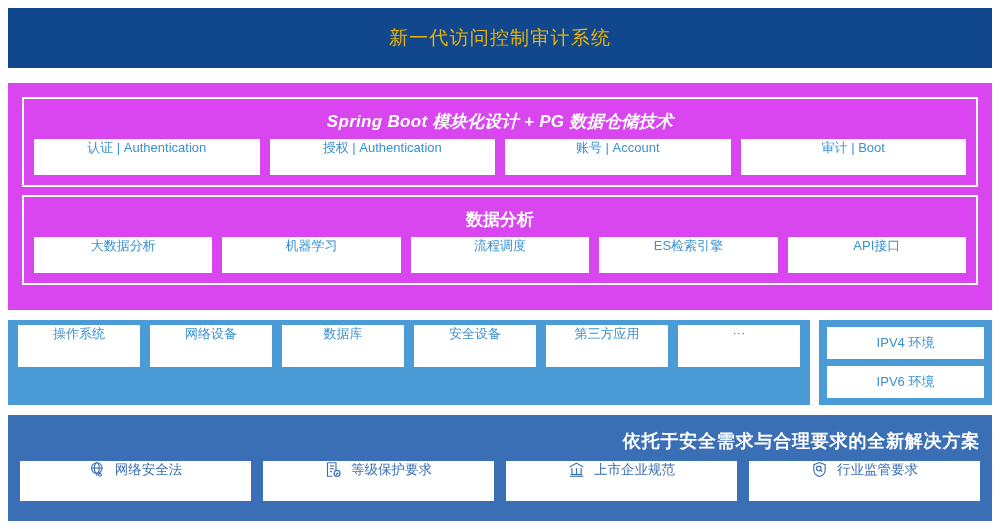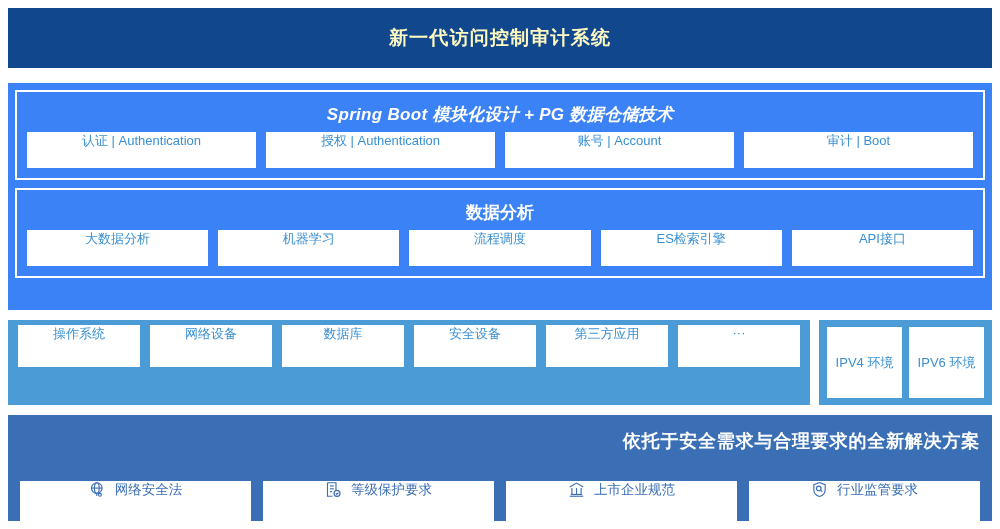--- a/index.html
+++ b/index.html
@@ -25,35 +25,35 @@
     left: 8px;
     top: 8px;
     width: 984px;
     height: 60px;
     background: #11478C;
     display: flex;
     align-items: center;
     justify-content: center;
   }
   .header-title {
-    color: #fef9c3;
+    color: #eab308;
     font-size: 19px;
-    font-weight: bold;
+    font-weight: normal;
     letter-spacing: 1.2px;
   }
 
   
   .stack-outer {
     position: absolute;
     left: 8px;
     top: 83px;
     width: 984px;
     height: 227px;
-    background: #3b82f6;
-    padding: 7px;
+    background: #d946ef;
+    padding: 14px;
   }
 
   .panel {
     border: 2px solid #ffffff;
     width: 100%;
     padding: 8px 10px 10px 10px;
   }
   .panel + .panel { margin-top: 8px; }
 
   .panel-title {
@@ -105,21 +105,21 @@
     line-height: 28px;
     height: 30px;
   }
   .collect-panel .card { height: 42px; }
 
   .env-panel {
     flex: 1 1 auto;
     background: #4A9BD6;
     padding: 7px 8px;
     display: flex;
-    flex-direction: row;
+    flex-direction: column;
     gap: 7px;
   }
   .env-card {
     flex: 1 1 0;
     background: #ffffff;
     display: flex;
     align-items: center;
     justify-content: center;
     color: #3A90D2;
     font-size: 13px;
@@ -144,21 +144,20 @@
     letter-spacing: .8px;
     line-height: 36px;
     height: 38px;
   }
   .footer-panel .card-row { gap: 12px; }
   .footer-panel .card {
     height: 40px;
     gap: 9px;
     color: #3A6EB5;
     font-size: 13.5px;
-    margin-top: 20px;
   }
   .ico { display: block; width: 17px; height: 17px; flex: 0 0 17px; }
 </style>
 </head>
 <body>
 
 <div id="page">
 
   <div class="header-bar">
     <div class="header-title">新一代访问控制审计系统</div>

